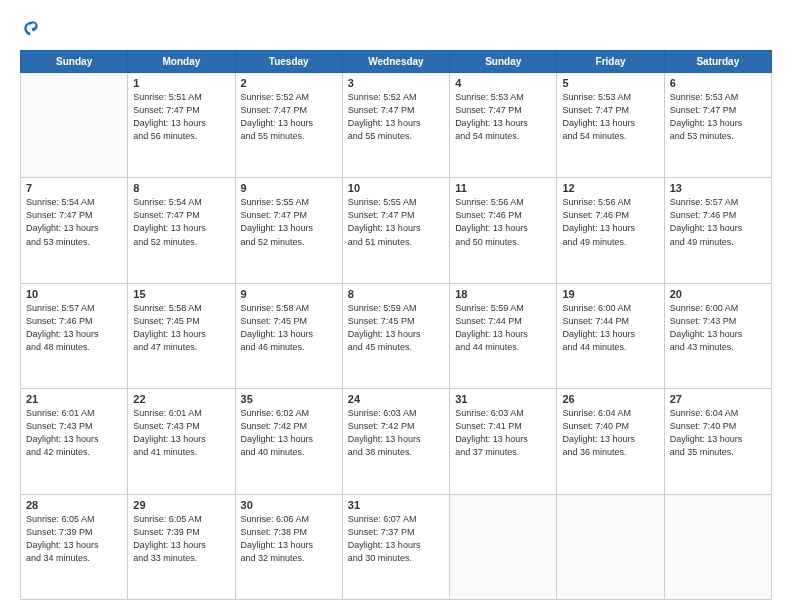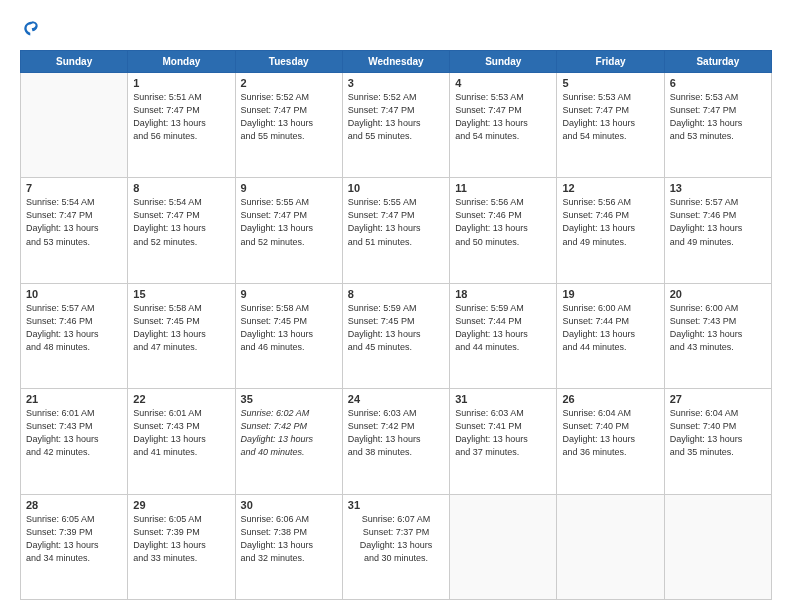--- a/index.html
+++ b/index.html
@@ -282,21 +282,21 @@
           </td>
           <td>
             <span class="day-num">22</span>
             <div class="day-info" style="white-space: pre-line;">Sunrise: 6:01 AM
 Sunset: 7:43 PM
 Daylight: 13 hours
 and 41 minutes.</div>
           </td>
           <td>
             <span class="day-num">35</span>
-            <div class="day-info" style="white-space: pre-line; font-style: italic;">Sunrise: 6:02 AM
+            <div class="day-info" style="white-space: pre-line;">Sunrise: 6:02 AM
 Sunset: 7:42 PM
 Daylight: 13 hours
 and 40 minutes.</div>
           </td>
           <td>
             <span class="day-num">24</span>
             <div class="day-info" style="white-space: pre-line;">Sunrise: 6:03 AM
 Sunset: 7:42 PM
 Daylight: 13 hours
 and 38 minutes.</div>
@@ -340,21 +340,21 @@
           </td>
           <td>
             <span class="day-num">30</span>
             <div class="day-info" style="white-space: pre-line;">Sunrise: 6:06 AM
 Sunset: 7:38 PM
 Daylight: 13 hours
 and 32 minutes.</div>
           </td>
           <td>
             <span class="day-num">31</span>
-            <div class="day-info" style="white-space: pre-line; text-align: center;">Sunrise: 6:07 AM
+            <div class="day-info" style="white-space: pre-line;">Sunrise: 6:07 AM
 Sunset: 7:37 PM
 Daylight: 13 hours
 and 30 minutes.</div>
           </td>
           <td class="empty"></td>
           <td class="empty"></td>
           <td class="empty"></td>
         </tr>
       </tbody>
   </table>

